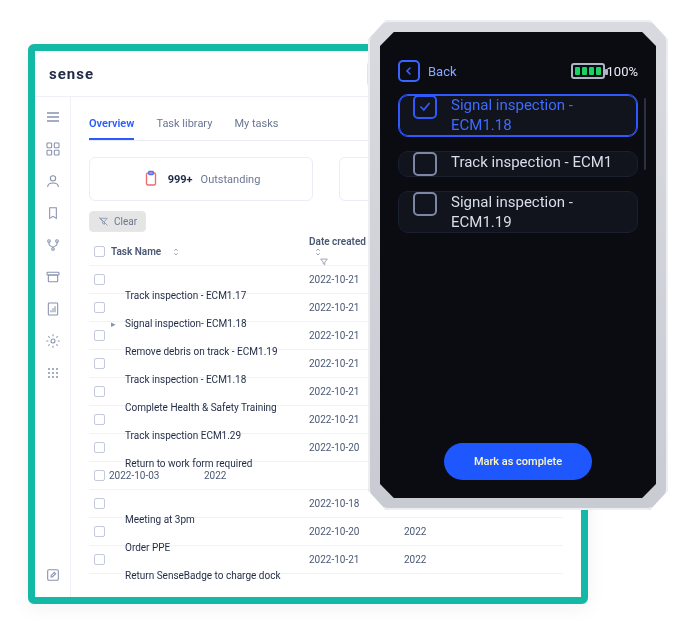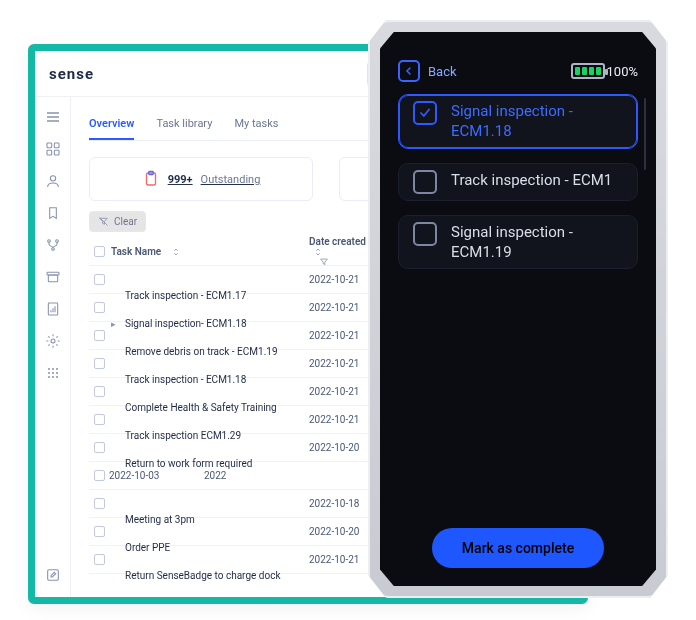--- a/index.html
+++ b/index.html
@@ -20,21 +20,21 @@
   .rail { width:36px; border-right:1px solid #eef0f6; display:flex; flex-direction:column; align-items:center; padding-top:12px; gap:16px; color:#8792ad; }
   .rail .ic { width:16px; height:16px; }
   .rail .bottom { margin-top:auto; margin-bottom:14px; }
 
   .content { flex:1; padding:14px 18px 0 18px; overflow:hidden; }
   .page-title { font-size:15px; font-weight:600; color:#1f2a45; margin-bottom:10px; }
   .tabs { display:flex; gap:22px; border-bottom:1px solid #eaedf5; font-size:11px; }
   .tab { padding:6px 0 8px; color:#6b7691; cursor:pointer; }
   .tab.active { color:#2a5bff; border-bottom:2px solid #2a5bff; font-weight:600; }
 
-  .stats { display:flex; gap:26px; margin:16px 0 10px;text-decoration:underline; }
+  .stats { display:flex; gap:26px; margin:16px 0 10px; }
   .stat { flex:1; border:1px solid #eaedf5; border-radius:6px; height:44px; display:flex; align-items:center; justify-content:center; gap:8px; font-size:11px; }
   .stat .cnt { font-weight:700; color:#1f2a45; }
   .stat .lbl { color:#6b7691; }
   .stat .ic { width:18px; height:18px; }
 
   .clear { display:inline-flex; align-items:center; gap:5px; background:#e5e5e5; border:1px solid #e3e7f2; color:#6b7691; font-size:10px; padding:4px 8px; border-radius:4px; margin-bottom:6px; }
 
   .thead, .trow { display:flex; align-items:center; height:28px; border-bottom:1px solid #f0f2f8; font-size:10px; }
   .thead { color:#4a5874; font-weight:600; }
   .col-check { width:20px; display:flex; justify-content:center; }
@@ -43,21 +43,21 @@
   .col-due { flex: 0 0 60px; }
   .sort-ic { width:10px; height:10px; margin-left:4px; opacity:.7; }
   .filter-ic { width:10px; height:10px; margin-left:10px; opacity:.7; }
   .cbx { width:11px; height:11px; border:1px solid #c3cade; border-radius:2px; }
   .row-caret { width:8px; color:#8792ad; font-size:9px; }
   .trow .col-name { color:#1f2a45;margin-top:32px; }
   .trow .col-date, .trow .col-due { color:#4a5874; }
 
   
   .device {
-    position: absolute; right: 28px; top: 20px; width: 300px; height: 578px;
+    position: absolute; right: 28px; top: 20px; width: 300px; height: 490px;
     background: linear-gradient(#d8dadf,#c8cbd2);
     border-radius: 22px;
     box-shadow: 0 12px 28px rgba(0,0,0,.25), inset 0 0 0 2px #eceef2;
     padding: 12px;
     clip-path: polygon(6% 0, 94% 0, 100% 4%, 100% 96%, 94% 100%, 6% 100%, 0 96%, 0 4%);
   }
   .device-inner {
     width:100%; height:100%; background:#0a0c12; border-radius:14px;
     clip-path: polygon(5% 0, 95% 0, 100% 3%, 100% 97%, 95% 100%, 5% 100%, 0 97%, 0 3%);
     padding: 28px 18px 18px; color:#e8ecf6; display:flex; flex-direction:column;
@@ -65,27 +65,27 @@
   .dv-top { display:flex; align-items:center; justify-content:space-between; font-size:13px; margin-bottom:12px; }
   .dv-back { display:flex; align-items:center; gap:8px; color:#8aa6ff; cursor:pointer; }
   .dv-back .sq { width:22px; height:22px; border:2px solid #3b63ff; border-radius:5px; display:flex; align-items:center; justify-content:center; }
   .dv-batt-wrap { display:flex; align-items:center; gap:2px; color:#e8ecf6; }
   .dv-batt { width:34px; height:16px; border:2px solid #aeb6c6; border-radius:3px; position:relative; padding:2px; display:flex; gap:2px; }
   .dv-batt::after { content:""; position:absolute; right:-5px; top:4px; width:3px; height:6px; background:#aeb6c6; border-radius:1px; }
   .dv-batt .bar { width:5px; background:#17d363; border-radius:1px; }
   .dv-title { text-align:center; font-size:17px; margin:6px 0 18px; color:#dfe5f3; }
   .dv-list { flex:1; display:flex; flex-direction:column; gap:14px; position:relative; }
   .dv-list::after { content:""; position:absolute; right:-8px; top:4px; width:2px; height:72px; background:#2a3142; border-radius:2px; }
-  .dv-item { background:#11141d; border:1px solid #1a2030; border-radius:10px; padding:6px 14px; display:flex; gap:14px; align-items:flex-start; cursor:pointer; }
+  .dv-item { background:#11141d; border:1px solid #1a2030; border-radius:10px; padding:0 14px; display:flex; gap:14px; align-items:flex-start; cursor:pointer; }
   .dv-item.sel { border-color:#2f58ff; box-shadow:0 0 0 1px #2f58ff inset; }
   .dv-cbx { width:24px; height:24px; border:2px solid #7c87a3; border-radius:5px; flex-shrink:0; display:flex; align-items:center; justify-content:center; }
   .dv-item.sel .dv-cbx { border-color:#2f58ff; }
   .dv-item .txt { font-size:15px; line-height:1.35; color:#d9deeb; }
   .dv-item.sel .txt { color:#3e6bff; }
-  .dv-cta { margin-top:14px; align-self:center; background:#1f57ff; color:#000000; font-size:14px; font-weight:500; padding:12px 30px; border-radius:24px; cursor:pointer; }
+  .dv-cta { margin-top:14px; align-self:center; background:#1f57ff; color:#fef9c3; font-size:11px; font-weight:500; padding:12px 30px; border-radius:24px; cursor:pointer; }
 
   
   svg { display:block; }
 </style>
 </head>
 <body>
 
 <div class="desktop">
   <div class="topbar">
     <div class="logo">sense</div>

